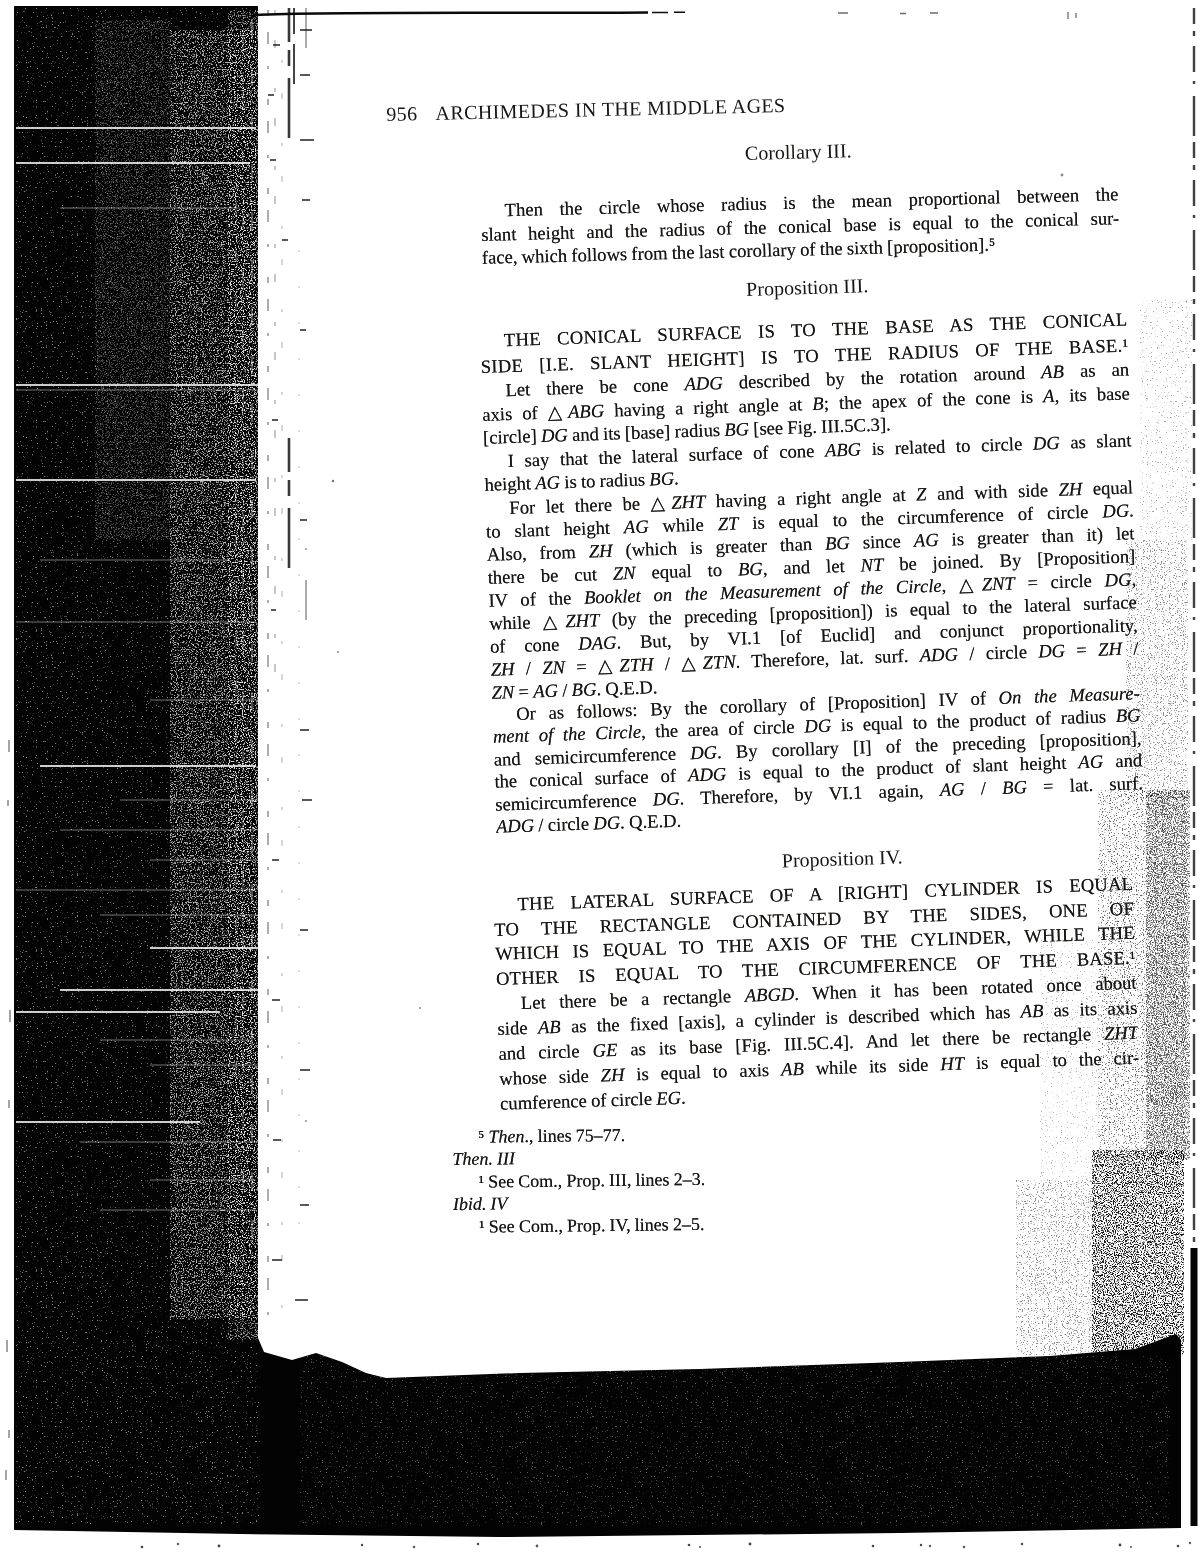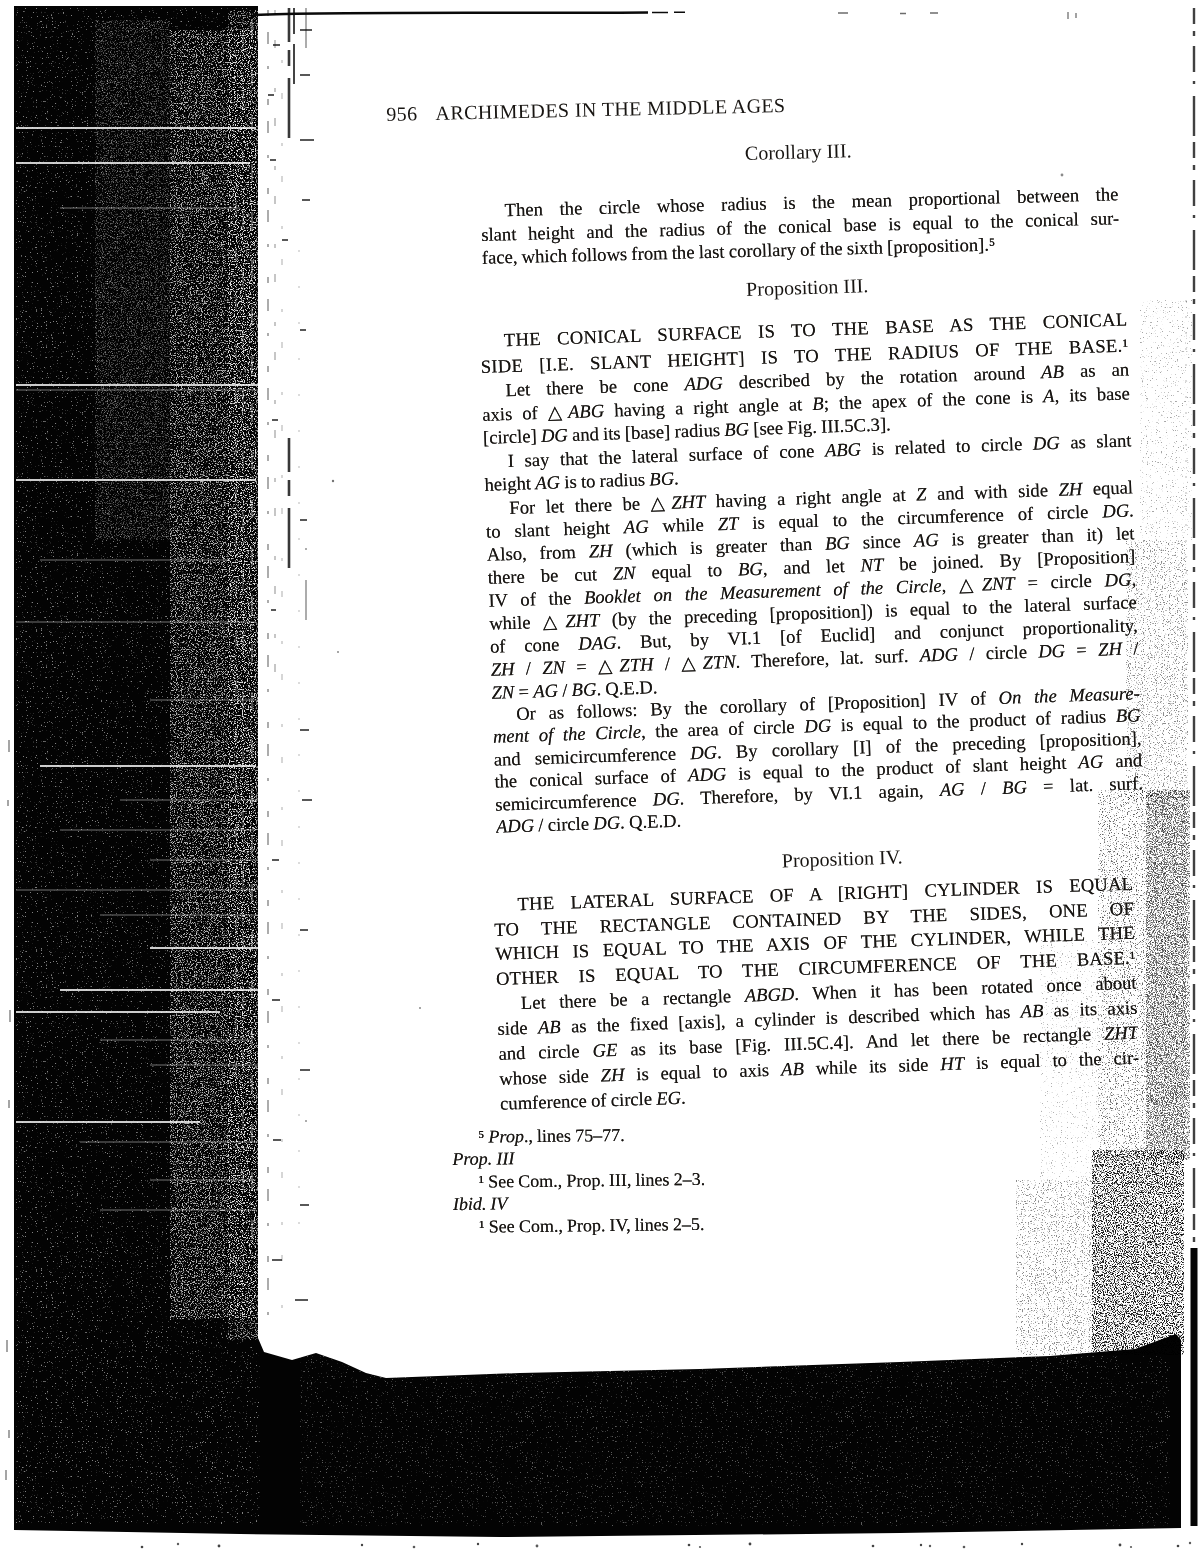--- a/index.html
+++ b/index.html
@@ -95,22 +95,22 @@
     <div class="p5">
         <div class="tl j ind">Let there be a rectangle <i>ABGD</i>. When it has been rotated once about</div>
         <div class="tl j">side <i>AB</i> as the fixed [axis], a cylinder is described which has <i>AB</i> as its axis</div>
         <div class="tl j">and circle <i>GE</i> as its base [Fig. III.5C.4]. And let there be rectangle <i>ZHT</i></div>
         <div class="tl j">whose side <i>ZH</i> is equal to axis <i>AB</i> while its side <i>HT</i> is equal to the cir-</div>
         <div class="tl">cumference of circle <i>EG</i>.</div>
       </div>
   </div>
 
   <div id="sec-fn" class="sec">
-      <div class="tl ind">⁵ <i>Prop</i>., lines 75–77.</div>
-      <div class="tl"><i>Prop. III</i></div>
+      <div class="tl ind">⁵ <i>Then</i>., lines 75–77.</div>
+      <div class="tl"><i>Then. III</i></div>
       <div class="tl ind">¹ See Com., Prop. III, lines 2–3.</div>
       <div class="tl"><i>Ibid. IV</i></div>
       <div class="tl ind">¹ See Com., Prop. IV, lines 2–5.</div>
     </div>
 
   <svg id="scan" width="1200" height="1552" viewBox="0 0 1200 1552">
     <defs>
       <filter id="saltSparse" x="-5%" y="-5%" width="110%" height="110%">
         <feTurbulence type="fractalNoise" baseFrequency="0.8" numOctaves="2" seed="7" result="n"></feTurbulence>
         <feColorMatrix in="n" type="matrix" values="0 0 0 0 1 0 0 0 0 1 0 0 0 0 1 0 0 0 10 -6.8"></feColorMatrix>

